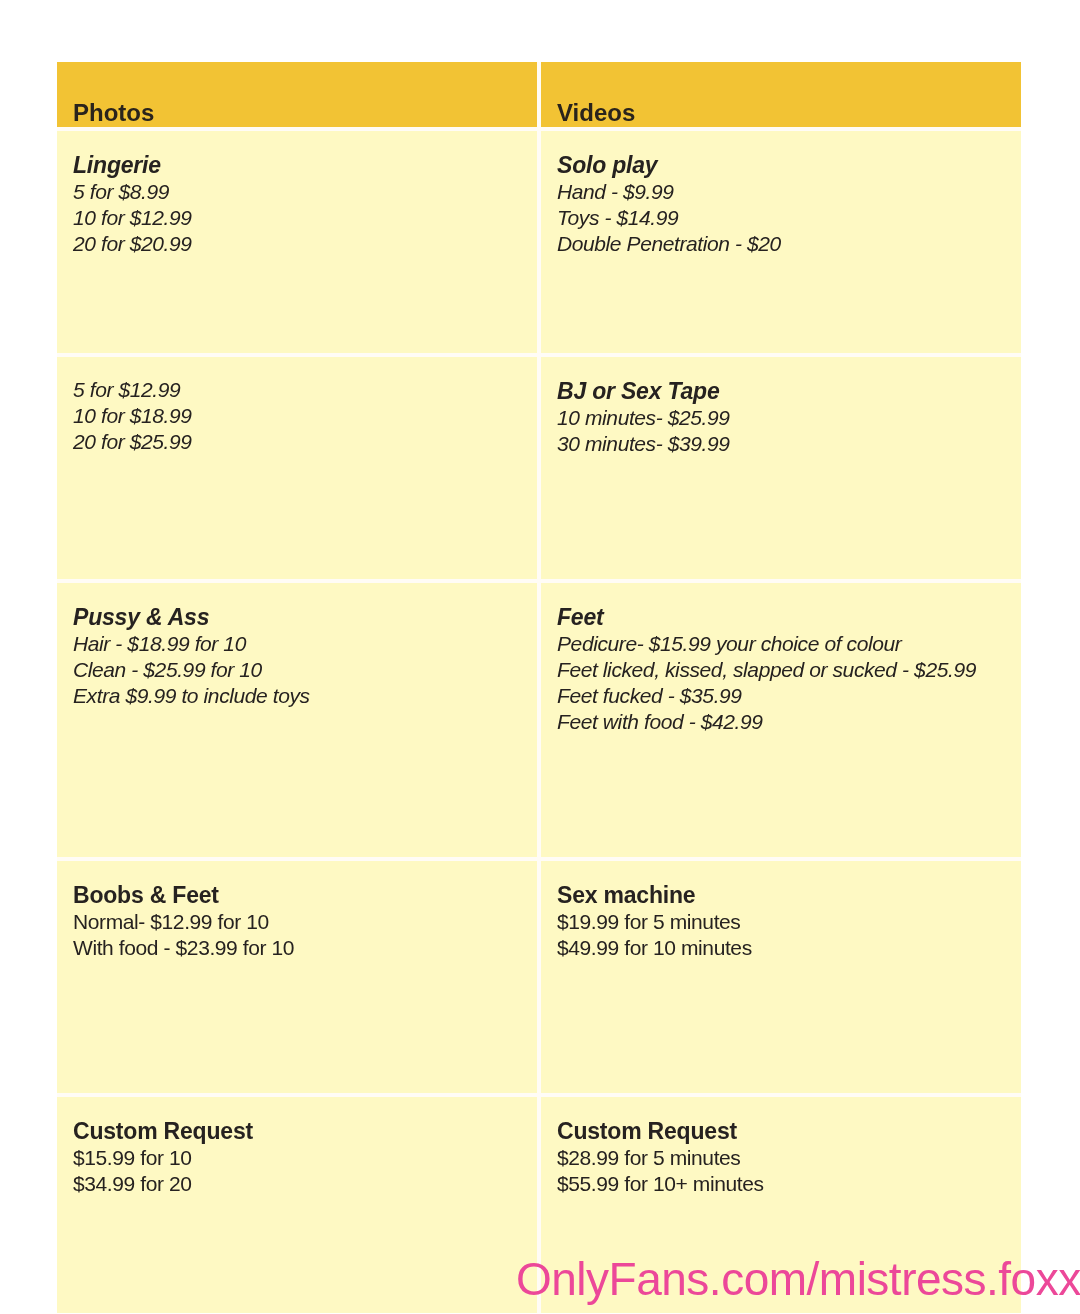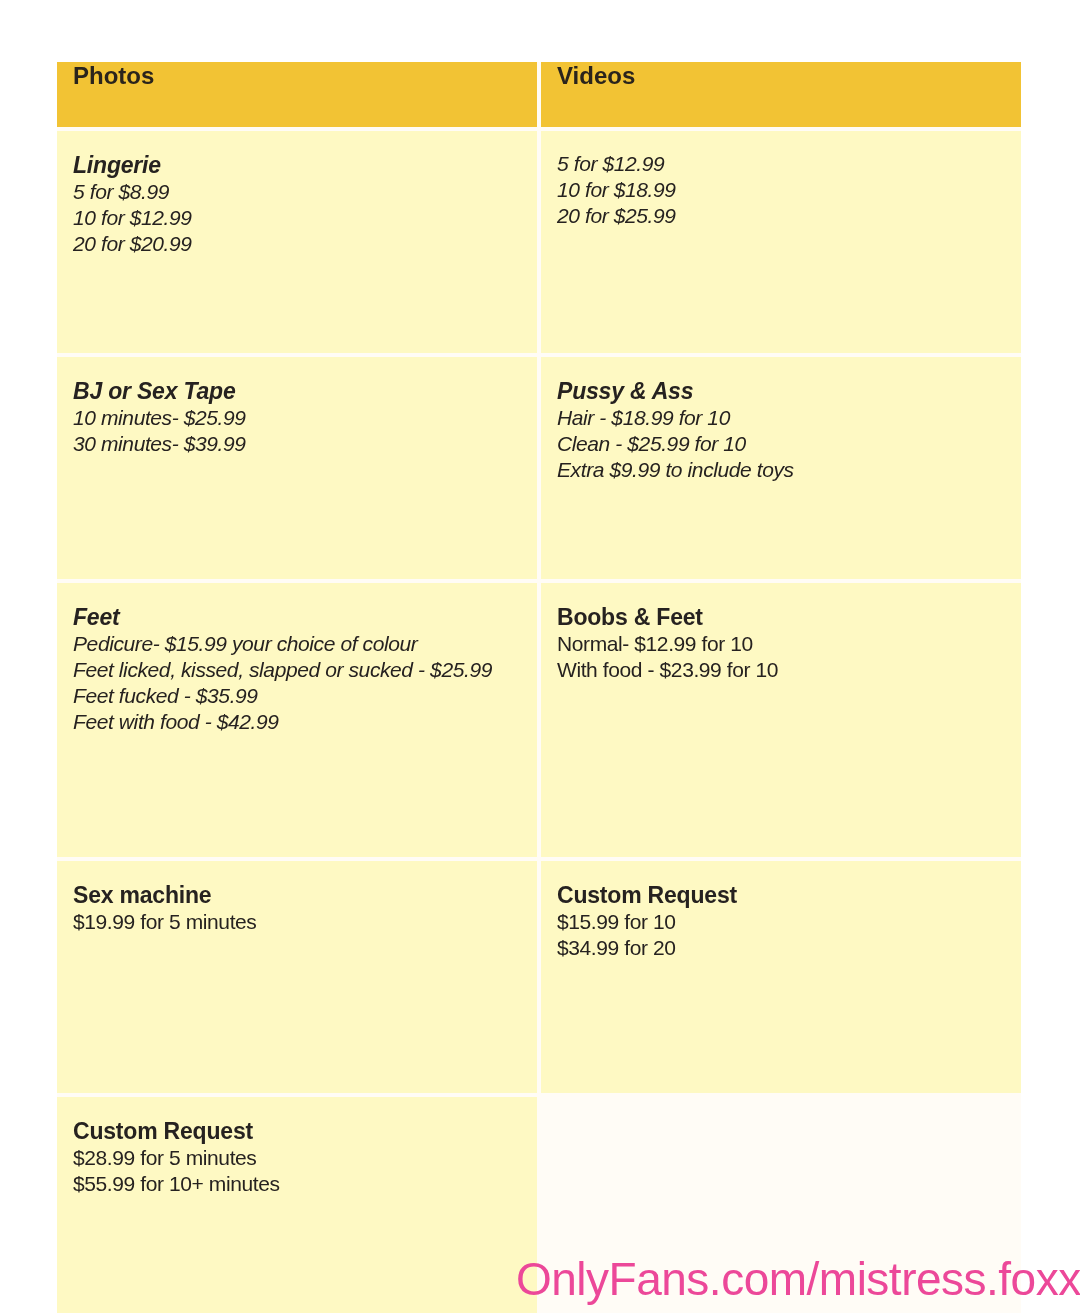--- a/index.html
+++ b/index.html
@@ -19,21 +19,21 @@
     width: 964px;
     display: grid;
     grid-template-columns: 480px 480px;
     grid-template-rows: 65px 222px 222px 274px 232px 216px;
     gap: 4px;
     background: #fffcf6;
   }
   .header-cell {
     background: #f2c334;
     display: flex;
-    align-items: flex-start;
+    align-items: flex-end;
     padding-left: 16px;
     font-size: 24px;
     font-weight: bold;
     color: #2a241c;
   }
   .cell {
     background: #fef9c3;
     padding: 20px 8px 0 16px;
     overflow: hidden;
   }
@@ -75,20 +75,26 @@
   <div class="header-cell">
     <span>Videos</span>
   </div>
 
   <div class="cell row-italic">
     <div class="cell-title">Lingerie</div>
     <div class="cell-line">5 for $8.99</div>
     <div class="cell-line">10 for $12.99</div>
     <div class="cell-line">20 for $20.99</div>
   </div>
+  <div class="cell row-italic">
+    <div class="cell-title">Solo play</div>
+    <div class="cell-line">Hand - $9.99</div>
+    <div class="cell-line">Toys - $14.99</div>
+    <div class="cell-line">Double Penetration - $20</div>
+  </div>
 
   <div class="cell row-italic">
     <div class="cell-line">5 for $12.99</div>
     <div class="cell-line">10 for $18.99</div>
     <div class="cell-line">20 for $25.99</div>
   </div>
   <div class="cell row-italic">
     <div class="cell-title">BJ or Sex Tape</div>
     <div class="cell-line">10 minutes- $25.99</div>
     <div class="cell-line">30 minutes- $39.99</div>
@@ -109,20 +115,21 @@
   </div>
 
   <div class="cell">
     <div class="cell-title">Boobs &amp; Feet</div>
     <div class="cell-line">Normal- $12.99 for 10</div>
     <div class="cell-line">With food - $23.99 for 10</div>
   </div>
   <div class="cell">
     <div class="cell-title">Sex machine</div>
     <div class="cell-line">$19.99 for 5 minutes</div>
+    <div class="cell-line">$49.99 for 10 minutes</div>
   </div>
 
   <div class="cell">
     <div class="cell-title">Custom Request</div>
     <div class="cell-line">$15.99 for 10</div>
     <div class="cell-line">$34.99 for 20</div>
   </div>
   <div class="cell">
     <div class="cell-title">Custom Request</div>
     <div class="cell-line">$28.99 for 5 minutes</div>

